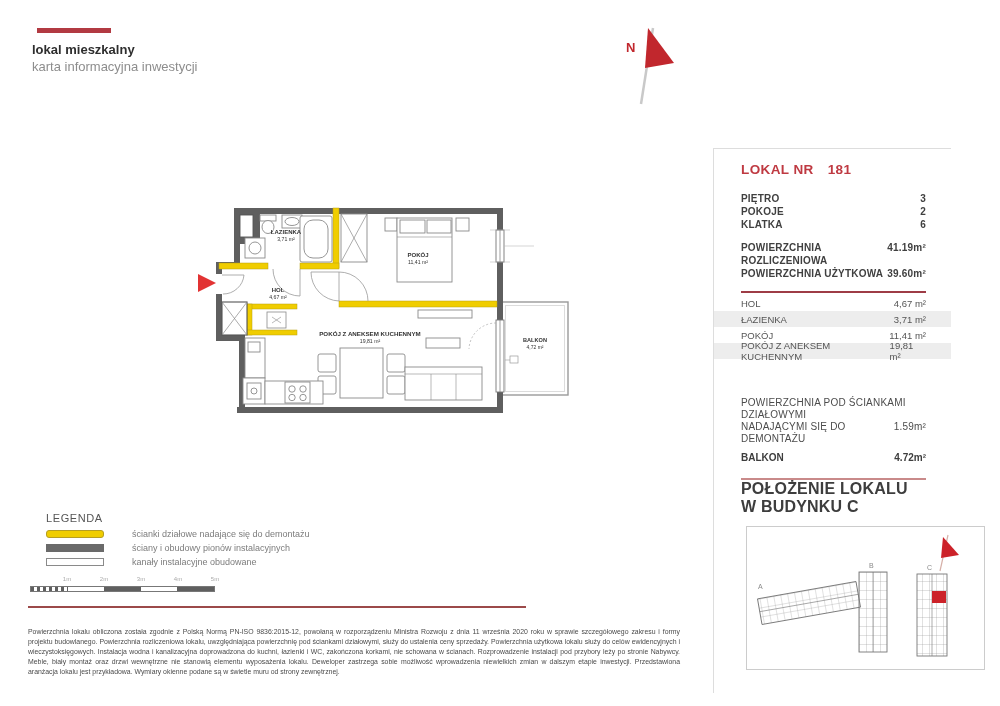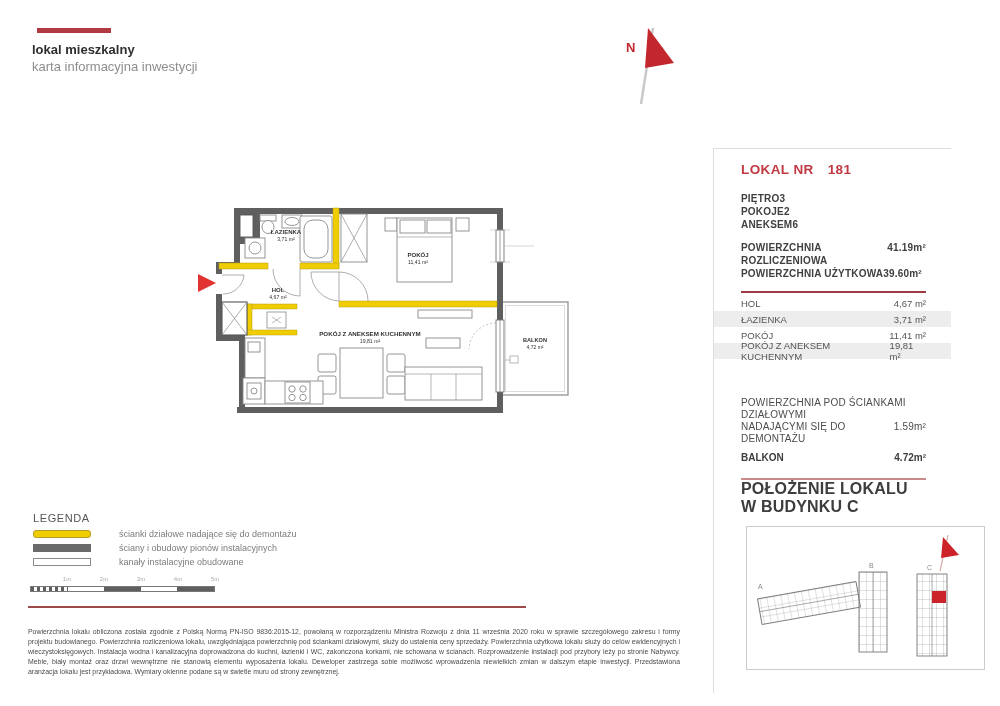--- a/index.html
+++ b/index.html
@@ -13,39 +13,39 @@
   .brand-title{margin-top:9px;font-size:13px;font-weight:bold;color:#2e2e2e;}
   .brand-sub{margin-top:2px;font-size:13px;color:#8d8d8d;}
 
   
   .panel{left:713px;top:148px;width:238px;height:545px;
          border-left:1px solid #ddd;border-top:1px solid #ddd;box-sizing:border-box;}
   .p-pad{margin-left:27px;margin-right:25px;}
   .lokal{margin-top:13px;font-size:13.5px;font-weight:bold;color:#bf3a42;letter-spacing:.4px;}
   .lokal .num{margin-left:14px;}
   .attr-block{margin-top:15px;}
-  .kv{display:flex;justify-content:flex-start;font-size:10px;font-weight:bold;
+  .kv{display:flex;justify-content:space-between;font-size:10px;font-weight:bold;
       color:#404040;line-height:13px;letter-spacing:.2px;}
   .areas{margin-top:10px;}
   .hr-dark{margin-top:11px;height:2px;background:#9e3c46;}
   .rooms{margin-top:2px;}
   .room-row{display:flex;justify-content:space-between;height:16px;align-items:center;
             padding:0 25px 0 27px;font-size:9.5px;color:#555;}
   .room-row.shaded{background:#ededed;}
   .part-note{margin-top:38px;font-size:10px;color:#4c4c4c;line-height:12px;letter-spacing:.2px;}
   .part-line2{display:flex;justify-content:space-between;}
   .balkon-row{display:flex;justify-content:space-between;margin-top:7px;
               font-size:10px;font-weight:bold;color:#3d3d3d;}
   .hr-light{margin-top:15px;height:2px;background:#c98a8a;}
   .loc-title{font-size:16px;font-weight:bold;color:#3d3d3d;letter-spacing:.2px;}
   .map-box{margin-left:32px;margin-top:10px;width:237px;height:142px;
            border:1px solid #ccc;box-sizing:content-box;}
 
   
-  .legend{left:33px;top:512px;width:300px;}
+  .legend{left:46px;top:512px;width:300px;}
   .legend-title{font-size:11px;color:#555;letter-spacing:.6px;}
   .legend-row{display:flex;align-items:center;margin-top:5px;height:9px;}
   .sw{width:58px;height:8px;box-sizing:border-box;border:1px solid #8a8a8a;}
   .sw-yellow{background:#f0cd00;border-color:#b59e22;border-radius:3px;}
   .sw-dark{background:#6a6a6a;border-color:#6a6a6a;}
   .sw-white{background:#fff;}
   .legend-label{margin-left:28px;font-size:9px;color:#7c7c7c;}
 
   
   .scalebar{left:30px;top:576px;width:185px;}
@@ -223,21 +223,21 @@
   <div class="p-pad attr-block">
     <div class="kv">
       <span>PIĘTRO</span>
       <span>3</span>
     </div>
     <div class="kv">
       <span>POKOJE</span>
       <span>2</span>
     </div>
     <div class="kv">
-      <span>ANEKSEM</span>
+      <span>KLATKA</span>
       <span>6</span>
     </div>
   </div>
 
   <div class="p-pad areas">
     <div class="kv">
       <span>POWIERZCHNIA ROZLICZENIOWA</span>
       <span>41.19m²</span>
     </div>
     <div class="kv">

